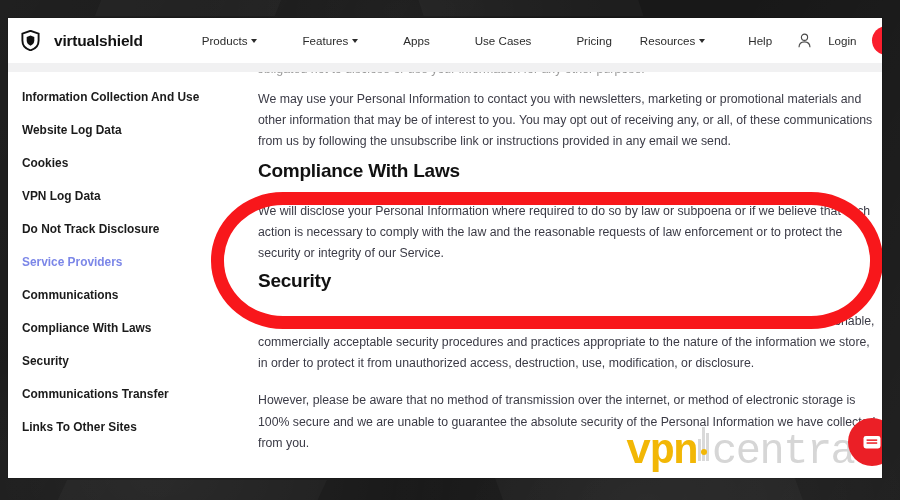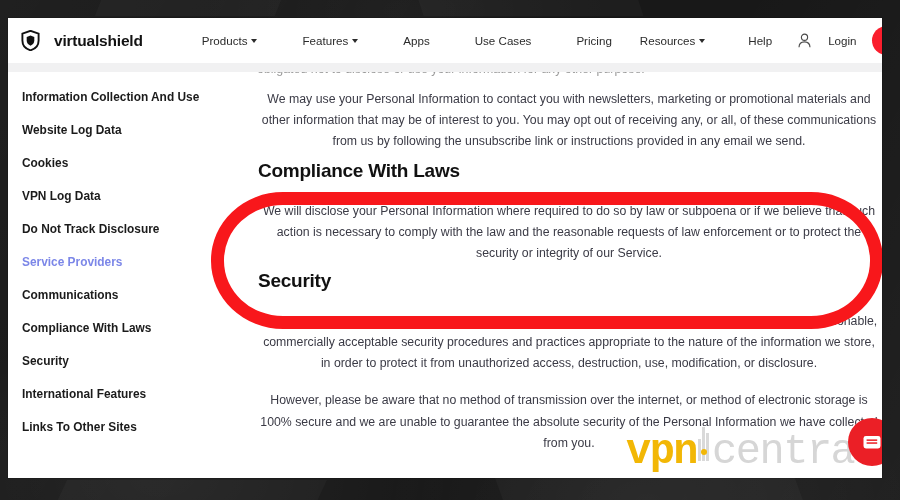--- a/index.html
+++ b/index.html
@@ -161,21 +161,20 @@
     font-weight: bold;
     color: #111111;
     margin: 0;
     letter-spacing: -0.25px;
   }
   .doc-p {
     font-size: 12.3px;
     line-height: 1.72;
     color: #3b3b46;
     margin: 0;
-    text-align: center;
   }
   .sec-communications { position: absolute; left: 250px; top: 30px; width: 622px; }
   .sec-communications .doc-p { margin-top: 19px; }
 
   .sec-compliance { position: absolute; left: 250px; top: 142px; width: 622px; }
   .sec-compliance .doc-p { margin-top: 19px; }
 
   .sec-security { position: absolute; left: 250px; top: 252px; width: 622px; }
   .sec-security .doc-p { margin-top: 19px; }
   .sec-security .doc-p + .doc-p { margin-top: 16px; }
@@ -322,21 +321,21 @@
   <div id="sidebar">
     <div class="toc-item">Information Collection And Use</div>
     <div class="toc-item">Website Log Data</div>
     <div class="toc-item">Cookies</div>
     <div class="toc-item">VPN Log Data</div>
     <div class="toc-item">Do Not Track Disclosure</div>
     <div class="toc-item active">Service Providers</div>
     <div class="toc-item">Communications</div>
     <div class="toc-item">Compliance With Laws</div>
     <div class="toc-item">Security</div>
-    <div class="toc-item">International Features</div>
+    <div class="toc-item">Communications Transfer</div>
     <div class="toc-item">Links To Other Sites</div>
   </div>
 
   <div class="sec-communications">
     <h2 class="doc-h2">Communications</h2>
     <p class="doc-p">We may use your Personal Information to contact you with newsletters, marketing or promotional materials and other information that may be of interest to you. You may opt out of receiving any, or all, of these communications from us by following the unsubscribe link or instructions provided in any email we send.</p>
   </div>
 
   <div class="sec-compliance">
     <h2 class="doc-h2">Compliance With Laws</h2>

